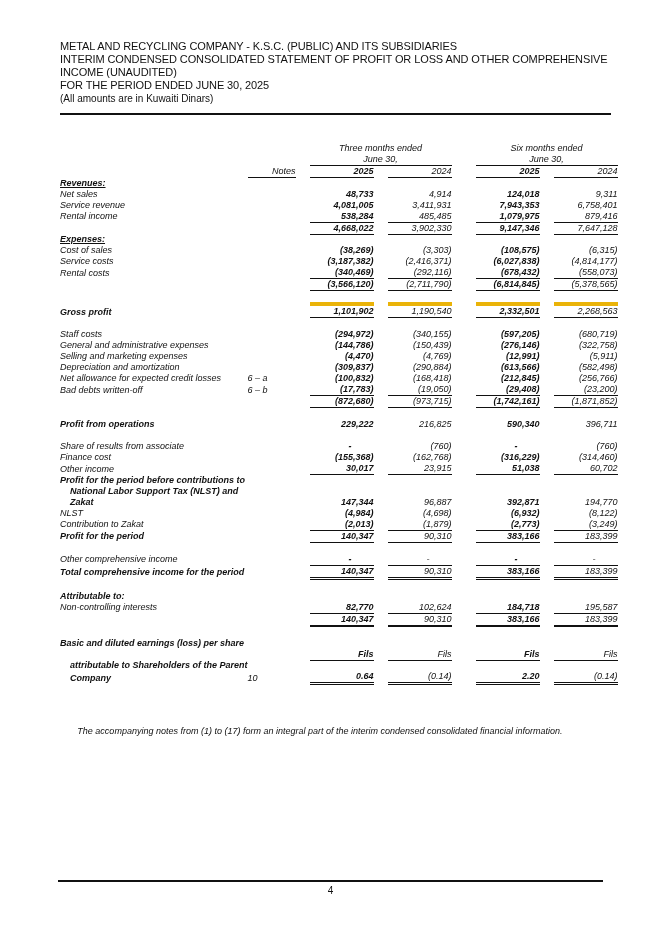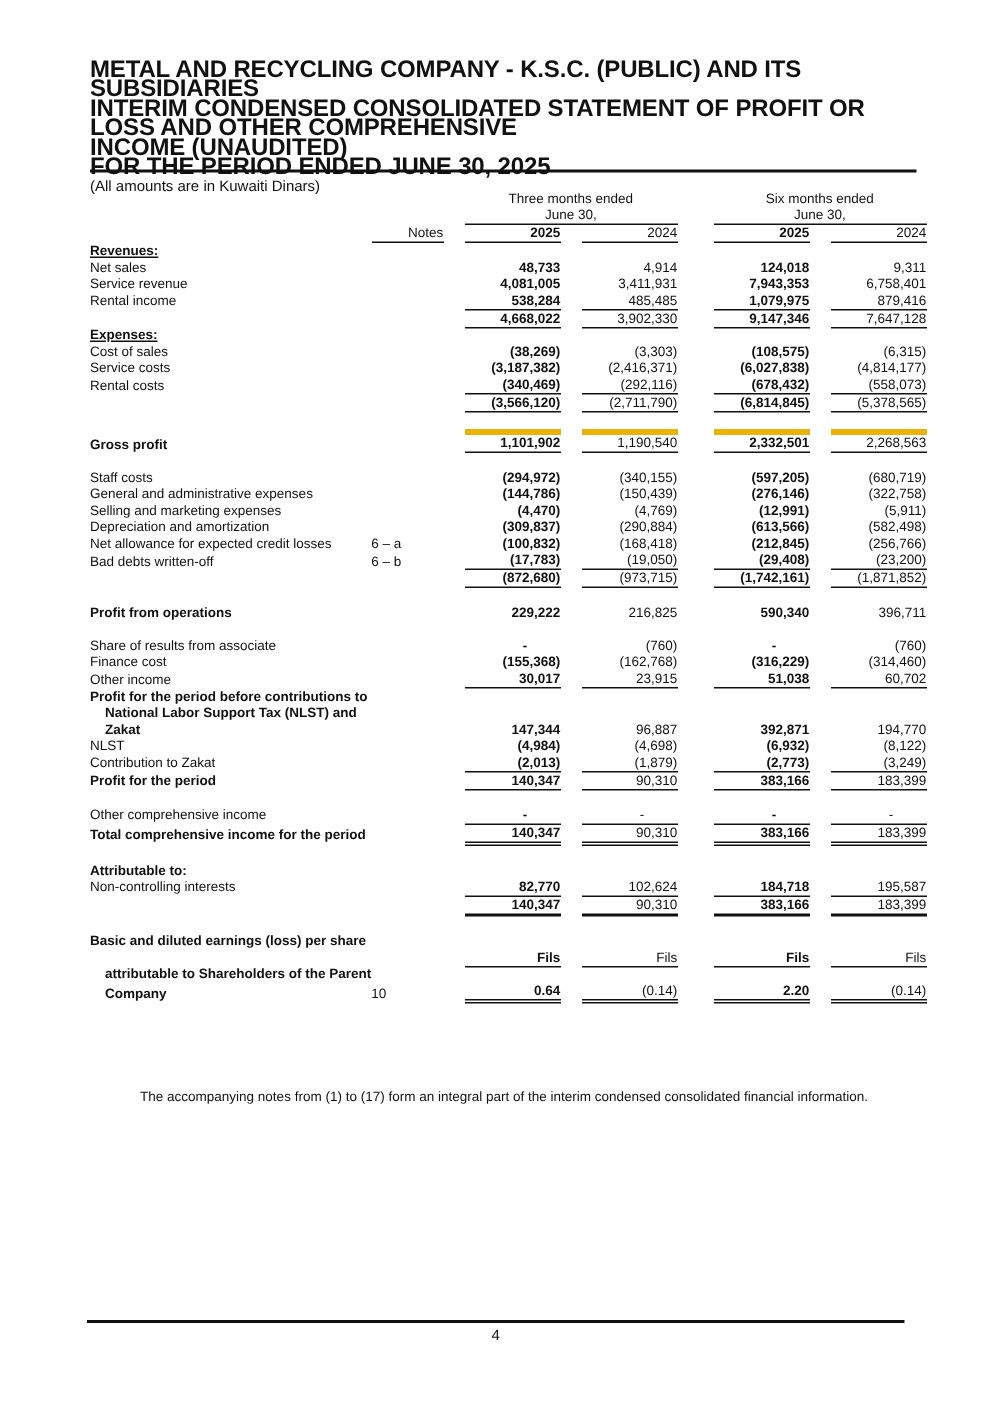--- a/index.html
+++ b/index.html
@@ -1,24 +1,24 @@
 <!DOCTYPE html>
 <html><head>
 <meta charset="utf-8">
 <style>
   html, body { margin: 0; padding: 0; background: #ffffff; }
   body { width: 661px; height: 935px; position: relative; overflow: hidden;
          font-family: "Liberation Sans", sans-serif; color: #111; }
   .hdr { position: absolute; left: 60px; top: 40px; width: 552px; }
-  .hdr .t { font-weight: bold; font-size: 16px; line-height: 13px; letter-spacing: -0.1px; }
+  .hdr .t { font-weight: normal; font-size: 11px; line-height: 13px; letter-spacing: -0.1px; }
   .hdr .sub { font-size: 10px; line-height: 13px; margin-top: 0px; }
   .hdr-rule { position: absolute; left: 60px; top: 113px; width: 551px; height: 2px; background: #111; }
 
-  table.fs { position: absolute; left: 60px; top: 127px; border-collapse: collapse;
-             font-size: 9px; line-height: 11px; table-layout: fixed; }
+  table.fs { position: absolute; left: 60px; top: 143px; border-collapse: collapse;
+             font-size: 9px; line-height: 11px; table-layout: fixed; font-style: italic; }
   table.fs td { padding: 0; white-space: nowrap; vertical-align: bottom; }
   col.c-label { width: 175px; }
   col.c-notes { width: 48px; }
   col.c-gap1 { width: 14px; }
   col.c-num  { width: 64px; }
   col.c-sp   { width: 14px; }
   col.c-sp2  { width: 24px; }
 
   .num { text-align: right; }
   .ctr { text-align: right; }
@@ -27,22 +27,22 @@
   .ind { padding-left: 10px !important; }
 
   .colhead1 { text-align: center; }
   .line-top { border-top: 4px solid #eab308; }
   .line-bot { border-bottom: 1px solid #111; margin-top: 36px; }
   .dbl-bot { border-bottom: 3px double #111; }
   .thick-bot { border-bottom: 2px solid #111; }
 
   tr.sp td { height: 11px; }
 
-  .footnote { position: absolute; left: 60px; width: 552px; top: 726px; font-size: 9px;
-              text-align: center; }
+  .footnote { position: absolute; left: 44px; width: 552px; top: 726px; font-size: 9px;
+              text-align: center; font-style: italic; }
   .foot-rule { position: absolute; left: 58px; top: 880px; width: 545px; height: 2px; background: #111; }
   .pageno { position: absolute; left: 0; width: 661px; top: 885px; text-align: center; font-size: 10px; }
 </style>
 </head>
 <body>
 
 <div class="hdr">
   <div class="t">METAL AND RECYCLING COMPANY - K.S.C. (PUBLIC) AND ITS SUBSIDIARIES</div>
   <div class="t">INTERIM CONDENSED CONSOLIDATED STATEMENT OF PROFIT OR LOSS AND OTHER COMPREHENSIVE</div>
   <div class="t">INCOME (UNAUDITED)</div>

